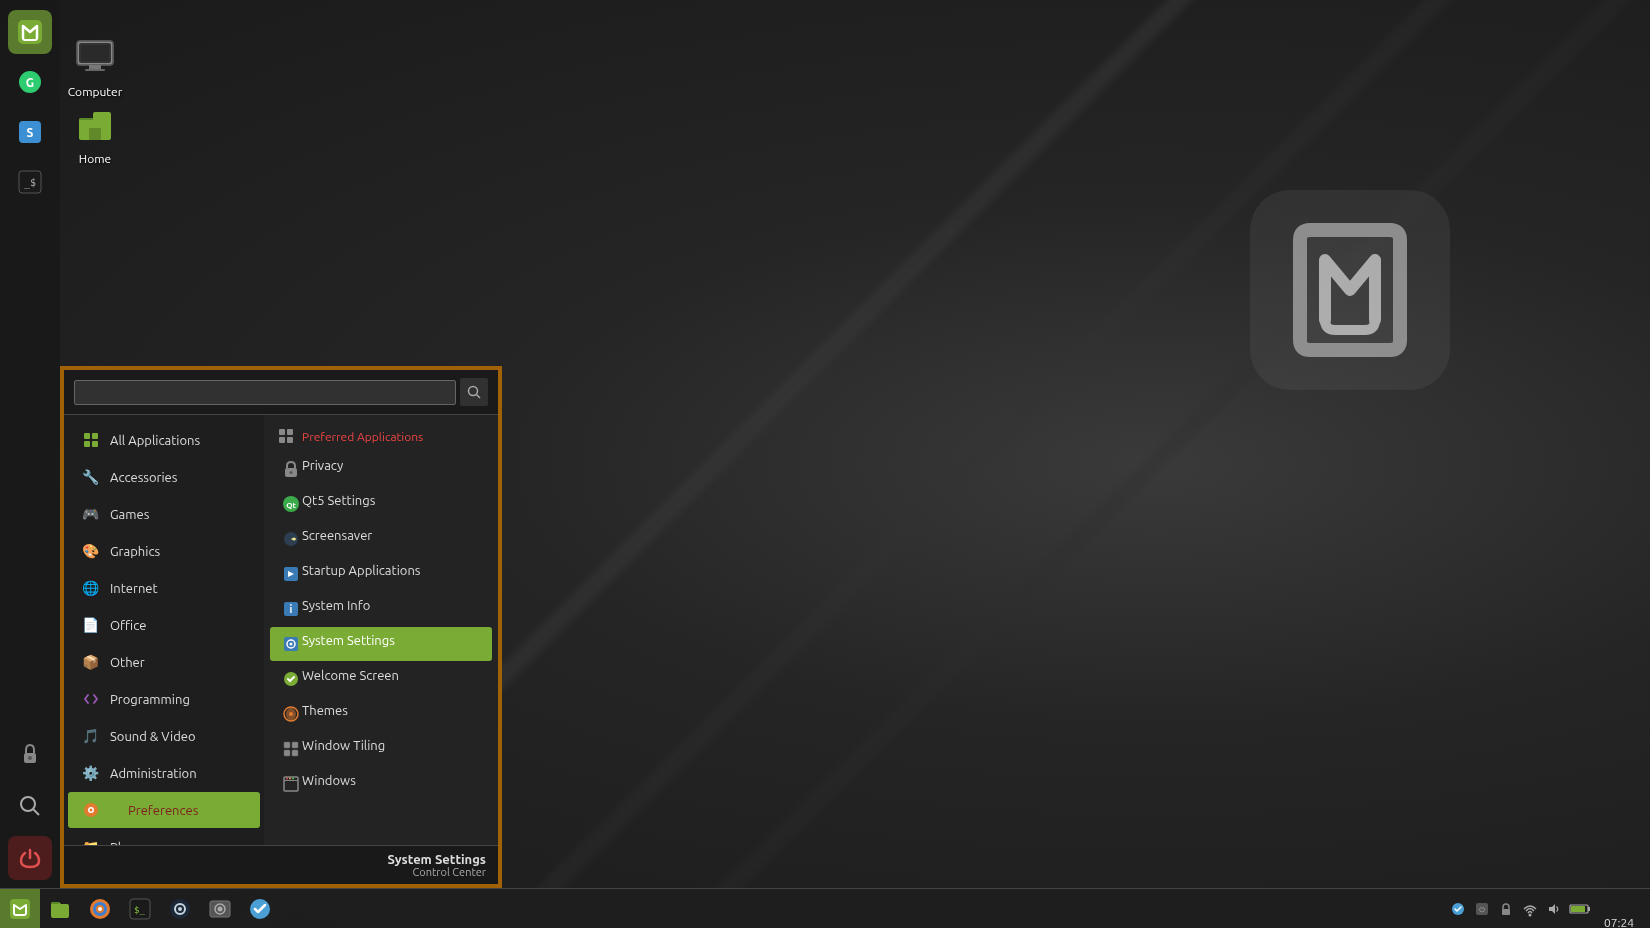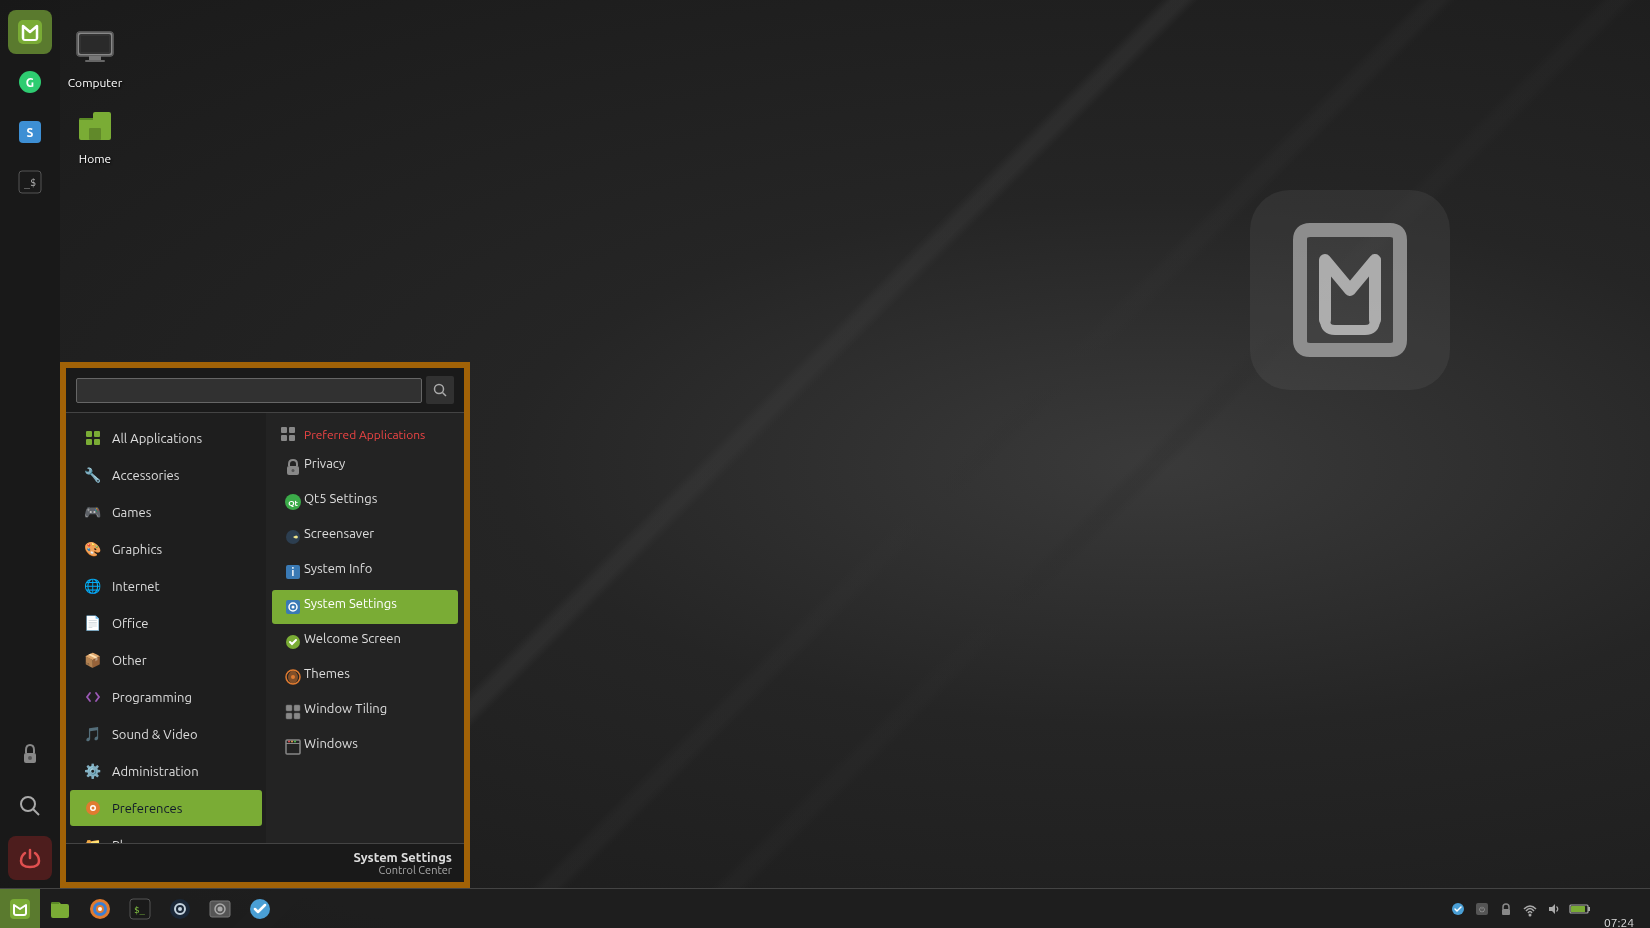--- a/index.html
+++ b/index.html
@@ -110,23 +110,23 @@
       color: #ddd;
       padding: 0 8px;
       margin-top: 28px;
     }
 
     
     .start-menu {
       position: absolute;
       bottom: 40px;
       left: 0;
-      width: 410px;
+      width: 442px;
       background: rgba(35,35,35,0.97);
-      border: 6px solid #a16207;
+      border: 4px solid #a16207;
       z-index: 200;
     }
 
     .search-bar {
       padding: 8px 10px;
       background: rgba(25,25,25,0.9);
       display: flex;
       align-items: center;
       border-bottom: 1px solid #444;
     }
@@ -175,21 +175,22 @@
       align-items: center;
       padding: 7px 12px;
       cursor: pointer;
       color: #ddd;
       font-size: 13px;
       border-radius: 3px;
       margin: 1px 4px;
     }
     .category-item.active {
       background: #7aac35;
-      color: #0f172a;
+      color: #7f1d1d;
+      gap: 18px;
     }
     .category-item .cat-icon {
       width: 22px;
       height: 22px;
       margin-right: 8px;
       display: flex;
       align-items: center;
       justify-content: center;
       font-size: 14px;
     }
@@ -312,21 +313,21 @@
 
         <path d="M60,160 L60,60 Q60,50 70,50 L150,50 Q160,50 160,60 L160,160 Q160,170 150,170 L70,170 Q60,170 60,160 Z" stroke="#999" fill="rgba(150,150,150,0.1)"></path>
 
         <path d="M85,140 L85,80 L110,110 L135,80 L135,140" stroke="#bbb" stroke-width="12" fill="none"></path>
 
         <path d="M85,140 Q85,150 95,150 L125,150 Q135,150 135,140" stroke="#bbb" stroke-width="10" fill="none"></path>
       </g>
     </svg>
   </div>
 
-  <div class="desktop-icon" style="top: 20px; left: 55px;">
+  <div class="desktop-icon" style="top: 29px; left: 55px;">
     <div class="icon-img">
       <svg width="44" height="44" viewBox="0 0 44 44">
         <rect x="4" y="6" width="36" height="24" rx="3" fill="#888" stroke="#666" stroke-width="1.5"></rect>
         <rect x="4" y="6" width="36" height="24" rx="3" fill="none" stroke="#555" stroke-width="1"></rect>
         <rect x="6" y="8" width="32" height="20" rx="2" fill="#333"></rect>
         <rect x="16" y="30" width="12" height="4" fill="#777"></rect>
         <rect x="12" y="34" width="20" height="2" rx="1" fill="#666"></rect>
         <rect x="8" y="10" width="28" height="16" fill="#2a2a2a"></rect>
       </svg>
     </div>
@@ -529,20 +530,29 @@
         <div class="app-icon">
           <svg width="18" height="18" viewBox="0 0 18 18">
             <circle cx="9" cy="9" r="7" fill="#2c3e50"></circle>
             <path d="M9,9 Q13,6 14,9 Q13,12 9,9 Z" fill="#f0e68c"></path>
           </svg>
         </div>
         <span>Screensaver</span>
       </div>
 
 
+      <div class="app-item">
+        <div class="app-icon">
+          <svg width="18" height="18" viewBox="0 0 18 18">
+            <rect x="2" y="2" width="14" height="14" rx="2" fill="#3a7ab5"></rect>
+            <path d="M6,6 L12,9 L6,12 Z" fill="white"></path>
+          </svg>
+        </div>
+        <span>Startup Applications</span>
+      </div>
 
       <div class="app-item">
         <div class="app-icon">
           <svg width="18" height="18" viewBox="0 0 18 18">
             <rect x="2" y="2" width="14" height="14" rx="2" fill="#3a7ab5"></rect>
             <text x="9" y="13" text-anchor="middle" fill="white" font-size="10" font-weight="bold">i</text>
           </svg>
         </div>
         <span>System Info</span>
       </div>

